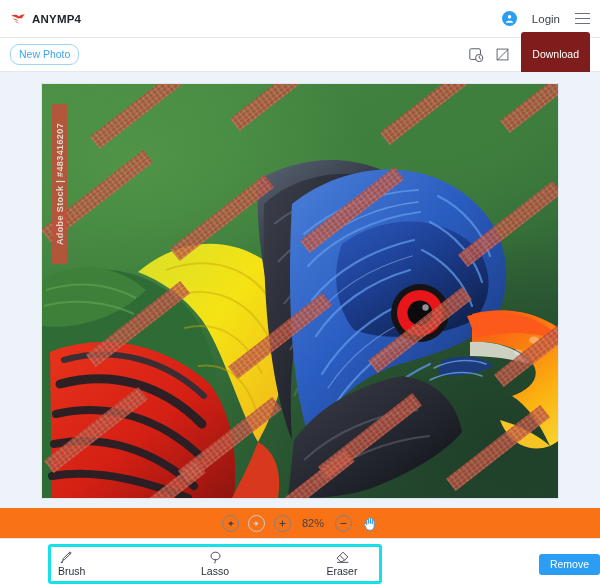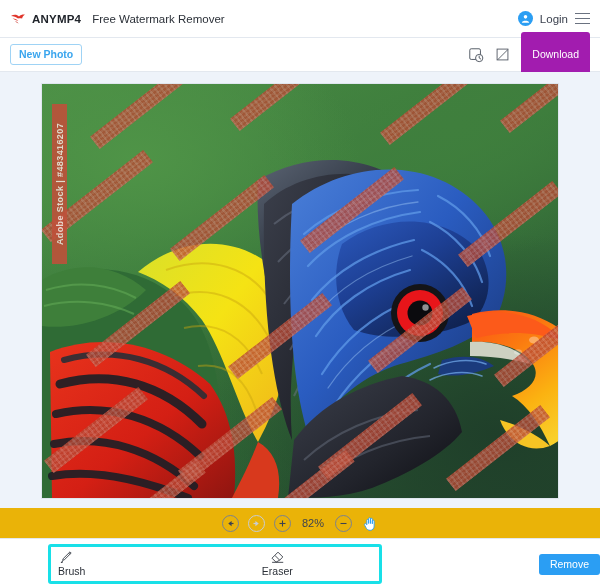--- a/index.html
+++ b/index.html
@@ -13,39 +13,39 @@
 
   
   .topbar{
     height:38px;flex:0 0 38px;background:#ffffff;border-bottom:1px solid #e3e8ef;
     display:flex;align-items:center;padding:0 10px;box-sizing:border-box;
   }
   .brand{display:flex;align-items:center;gap:6px;}
   .brand-logo{width:16px;height:14px;display:block;}
   .brand-name{font-size:11.5px;font-weight:bold;color:#20242b;letter-spacing:.2px;}
   .brand-sub{font-size:11.5px;color:#2b3038;margin-left:5px;}
-  .topbar-right{margin-left:auto;display:flex;align-items:center;gap:7px;justify-content:center;}
+  .topbar-right{margin-left:auto;display:flex;align-items:center;gap:15px;justify-content:center;}
   .avatar-icon{width:15px;height:15px;border-radius:50%;background:#2b9ef3;display:flex;align-items:center;justify-content:center;}
   .login-label{font-size:11.5px;color:#3d4350;}
   .hamburger{width:15px;height:11px;display:flex;flex-direction:column;justify-content:space-between;cursor:pointer;}
   .hamburger i{display:block;height:1px;background:#6a7280;width:100%;}
 
   
   .actionbar{
     height:34px;flex:0 0 34px;background:#ffffff;border-bottom:1px solid #e3e8ef;
     display:flex;align-items:center;padding:0 10px;box-sizing:border-box;
   }
   .btn-newphoto{
     font-size:10.5px;color:#3aa5ee;background:#fff;border:1px solid #9fd3f5;
-    border-radius:3px;padding:3px 8px;cursor:pointer;line-height:1.2;font-weight:bold;
+    border-radius:9px;padding:3px 8px;cursor:pointer;line-height:1.2;
   }
   .actionbar-right{margin-left:auto;display:flex;align-items:center;gap:10px;}
   .icon-btn{width:17px;height:17px;cursor:pointer;display:flex;align-items:center;justify-content:center;}
   .btn-download{
-    font-size:10.5px;color:#ffffff;background:#a21caf;border:none;border-radius:3px;
+    font-size:10.5px;color:#ffffff;background:#7f1d1d;border:none;border-radius:3px;
     padding:16px 11px;cursor:pointer;line-height:1.2;
   }
 
   
   .canvas-area{
     flex:1 1 auto;position:relative;background:#eef3fa;
     display:flex;align-items:flex-start;justify-content:center;
   }
   .photo-wrap{
     position:relative;margin-top:11px;width:516px;height:414px;
@@ -78,21 +78,21 @@
     background:#c0503a;opacity:.88;transform:rotate(-90deg);transform-origin:left top;
     display:flex;align-items:center;justify-content:center;
   }
   .wm-side span{
     font-size:9px;color:#f2e4de;letter-spacing:.4px;white-space:nowrap;
     font-family:"Liberation Sans", sans-serif;font-weight:bold;
   }
 
   
   .zoombar{
-    flex:0 0 30px;height:30px;background:#eab308;
+    flex:0 0 30px;height:30px;background:#f97316;
     display:flex;align-items:center;justify-content:center;gap:9px;
   }
   .zb-btn{width:15px;height:15px;border-radius:50%;border:1px solid #7b828e;display:flex;align-items:center;justify-content:center;cursor:pointer;background:transparent;}
   .zb-btn.disabled{border-color:#c7ccd4;cursor:default;}
   .zb-level{font-size:11px;color:#3d4350;min-width:26px;text-align:center;}
   .zb-hand{width:17px;height:17px;display:flex;align-items:center;justify-content:center;cursor:pointer;}
 
   
   .bottombar{
     flex:0 0 50px;height:50px;background:#ffffff;border-top:1px solid #e3e8ef;
@@ -124,21 +124,20 @@
 <div class="app">
 
   <div class="topbar">
     <div class="brand">
       <svg class="brand-logo" viewBox="0 0 16 14">
         <path d="M1 4 C4 2, 7 2.5, 9 4.5 C10.5 3, 12.5 2.4, 15 2.6 C13 4, 12.4 5.2, 12.1 6.6 C10.6 6, 9.2 6, 8 6.6 C6 4.8, 3.6 4.2, 1 4 Z" fill="#e0352b"></path>
         <path d="M2.6 6.4 C5 6.3, 7 7.3, 8.4 9 C6.6 8.3, 4.4 7.6, 2.6 6.4 Z" fill="#e0352b"></path>
         <path d="M5 9.2 C6.6 9.4, 7.8 10.2, 8.6 11.4 C7.3 11, 6 10.3, 5 9.2 Z" fill="#c32b22"></path>
       </svg>
       <span class="brand-name">ANYMP4</span>
-      <span class="brand-sub">Free Watermark Remover</span>
     </div>
     <div class="topbar-right">
       <div class="avatar-icon">
         <svg width="11" height="11" viewBox="0 0 16 16">
           <circle cx="8" cy="5.6" r="2.6" fill="#ffffff"></circle>
           <path d="M2.6 14 C3.2 10.4, 12.8 10.4, 13.4 14 Z" fill="#ffffff"></path>
         </svg>
       </div>
       <span class="login-label">Login</span>
       <div class="hamburger">
@@ -388,20 +387,29 @@
         <div class="tool-icon">
           <svg width="15" height="15" viewBox="0 0 18 18">
             <path d="M14.4 2.2 L15.8 3.6 L7.6 11.8 L5.6 12.4 L6.2 10.4 Z" fill="none" stroke="#3a3f48" stroke-width="1.1" stroke-linejoin="round"></path>
             <path d="M5.6 12.4 L3.2 15.4 C3.9 15.9, 5.1 15.6, 5.8 14.6 Z" fill="#3a3f48"></path>
             <path d="M12.9 3.7 L14.3 5.1" stroke="#3a3f48" stroke-width="1"></path>
           </svg>
         </div>
         <span class="tool-label">Brush</span>
       </div>
 
+      <div class="tool">
+        <div class="tool-icon">
+          <svg width="15" height="15" viewBox="0 0 18 18">
+            <ellipse cx="9" cy="7.2" rx="5.4" ry="4.6" fill="none" stroke="#3a3f48" stroke-width="1.1"></ellipse>
+            <path d="M9 11.8 C9 13.4, 8.2 14.2, 8.2 15.6" fill="none" stroke="#3a3f48" stroke-width="1.1" stroke-linecap="round"></path>
+          </svg>
+        </div>
+        <span class="tool-label">Lasso</span>
+      </div>
 
       <div class="tool">
         <div class="tool-icon">
           <svg width="15" height="15" viewBox="0 0 18 18">
             <path d="M9.6 2.6 L15.4 8.4 L11.6 12.2 L5.8 6.4 Z" fill="none" stroke="#3a3f48" stroke-width="1.1" stroke-linejoin="round"></path>
             <path d="M5.8 6.4 L2.4 9.8 L7.2 14.6 L11.6 12.2" fill="none" stroke="#3a3f48" stroke-width="1.1" stroke-linejoin="round"></path>
             <path d="M3 14.8 H15.4" stroke="#3a3f48" stroke-width="1.1" stroke-linecap="round"></path>
           </svg>
         </div>
         <span class="tool-label">Eraser</span>

